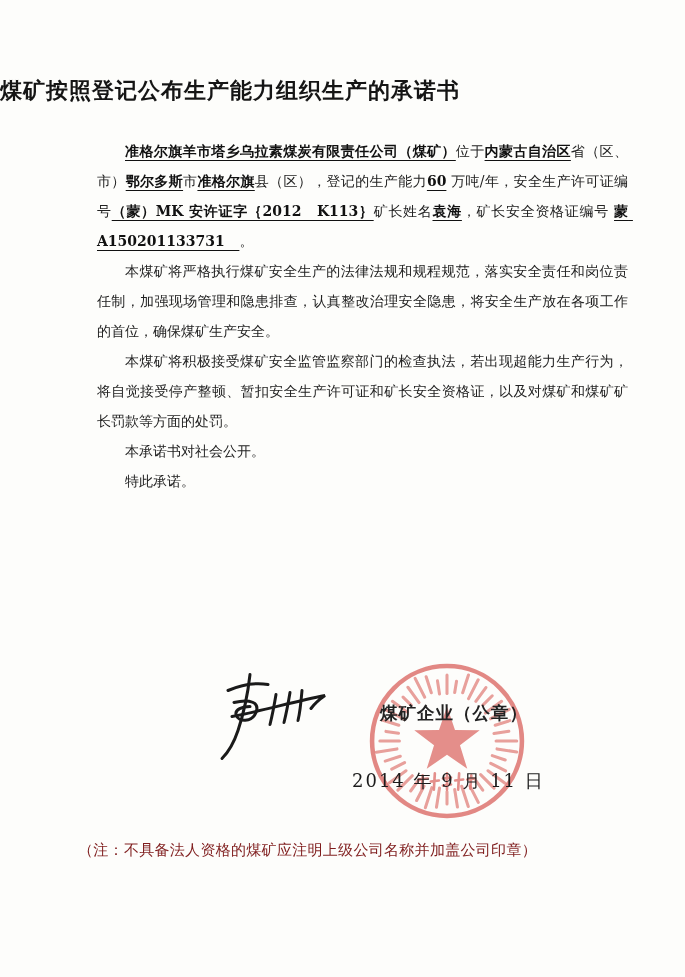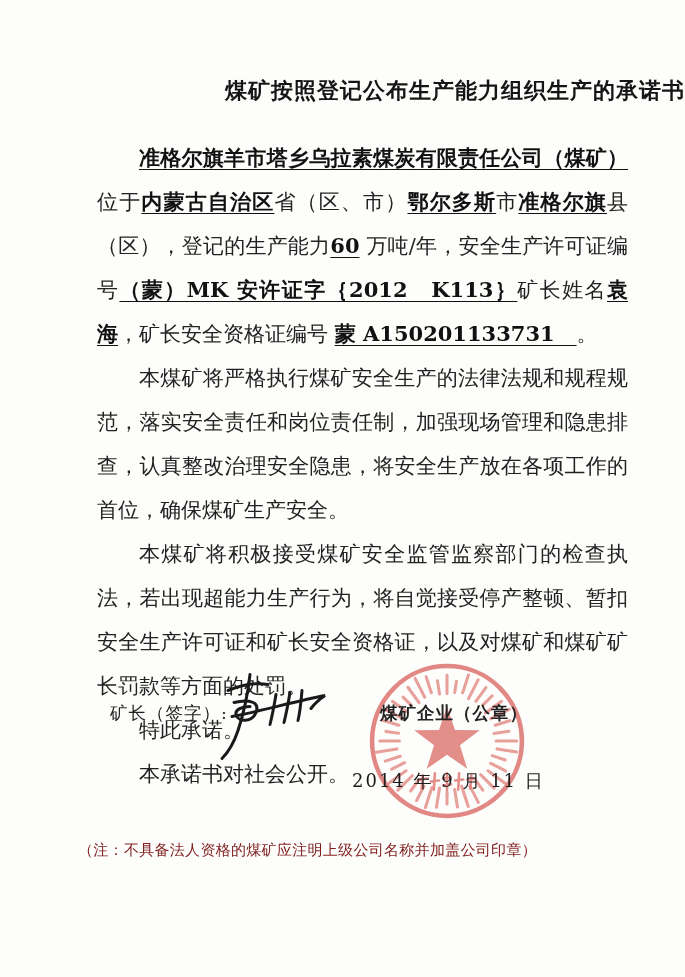--- a/index.html
+++ b/index.html
@@ -8,27 +8,27 @@
     width:685px;height:977px;
     margin:0 auto;
     background:#fdfdfb;
     font-family:"DejaVu Serif","Liberation Serif",serif;
     color:#1f1f1f;
     overflow:hidden;
     box-shadow:0 0 4px rgba(0,0,0,.25);
   }
   .doc-title{
     position:absolute;top:76px;left:0;width:100%;
-    text-align:right;
+    text-align:left;
     font-size:22px;font-weight:bold;letter-spacing:1px;
     color:#151515;
   }
   .doc-body{
     position:absolute;top:136px;left:97px;width:531px;
-    font-size:21px;line-height:44px;
+    font-size:14px;line-height:30px;
     text-align:justify;text-justify:inter-ideograph;
     color:#222;
   }
   .para{margin:0;text-indent:2em;}
   .seg{white-space:pre-wrap;}
   .seg.b{font-weight:bold;color:#111;}
   .seg.u{text-decoration:underline;text-decoration-thickness:1.4px;text-underline-offset:4px;}
   .sig-row-label{
     position:absolute;font-size:17.5px;color:#222;letter-spacing:1px;
   }
@@ -49,25 +49,24 @@
 <body>
 
 <div class="page">
 
   <div class="doc-title">煤矿按照登记公布生产能力组织生产的承诺书</div>
 
   <div class="doc-body">
       <p class="para"><span class="seg b u">准格尔旗羊市塔乡乌拉素煤炭有限责任公司（煤矿）</span><span class="seg">位于</span><span class="seg b u">内蒙古自治区</span><span class="seg">省（区、市）</span><span class="seg b u">鄂尔多斯</span><span class="seg">市</span><span class="seg b u">准格尔旗</span><span class="seg">县（区），登记的生产能力</span><span class="seg b u">60</span><span class="seg"> 万吨/年，安全生产许可证编号</span><span class="seg b u">（蒙）MK 安许证字｛2012　K113｝</span><span class="seg">矿长姓名</span><span class="seg b u">袁海</span><span class="seg">，矿长安全资格证编号 </span><span class="seg b u">蒙 A150201133731&nbsp;&nbsp;&nbsp;</span><span class="seg">。</span></p>
       <p class="para"><span class="seg">本煤矿将严格执行煤矿安全生产的法律法规和规程规范，落实安全责任和岗位责任制，加强现场管理和隐患排查，认真整改治理安全隐患，将安全生产放在各项工作的首位，确保煤矿生产安全。</span></p>
       <p class="para"><span class="seg">本煤矿将积极接受煤矿安全监管监察部门的检查执法，若出现超能力生产行为，将自觉接受停产整顿、暂扣安全生产许可证和矿长安全资格证，以及对煤矿和煤矿矿长罚款等方面的处罚。</span></p>
+      <p class="para"><span class="seg">本承诺书对社会公开。</span></p>
       <p class="para"><span class="seg">特此承诺。</span></p>
-      <p class="para"><span class="seg">本承诺书对社会公开。</span></p>
     </div>
 
-  <div class="sig-row-label sig-left">矿长（签字）:</div>
 
   <div class="sig-row-label sig-right">煤矿企业（公章）</div>
 
   <svg class="sig-ink" width="135" height="105" viewBox="0 0 135 100">
     <g fill="none" stroke="#1a1a1a" stroke-width="3" stroke-linecap="round">
       <path d="M52,6 C50,24 46,44 40,62 C36,74 30,84 24,90"></path>
       <path d="M30,22 C44,16 58,14 70,16"></path>
       <path d="M36,34 C52,30 62,34 58,44 C54,54 40,54 38,46 C37,41 44,38 52,38"></path>
       <path d="M78,26 C76,38 74,48 72,56"></path>
       <path d="M92,24 C90,36 88,46 86,54"></path>

